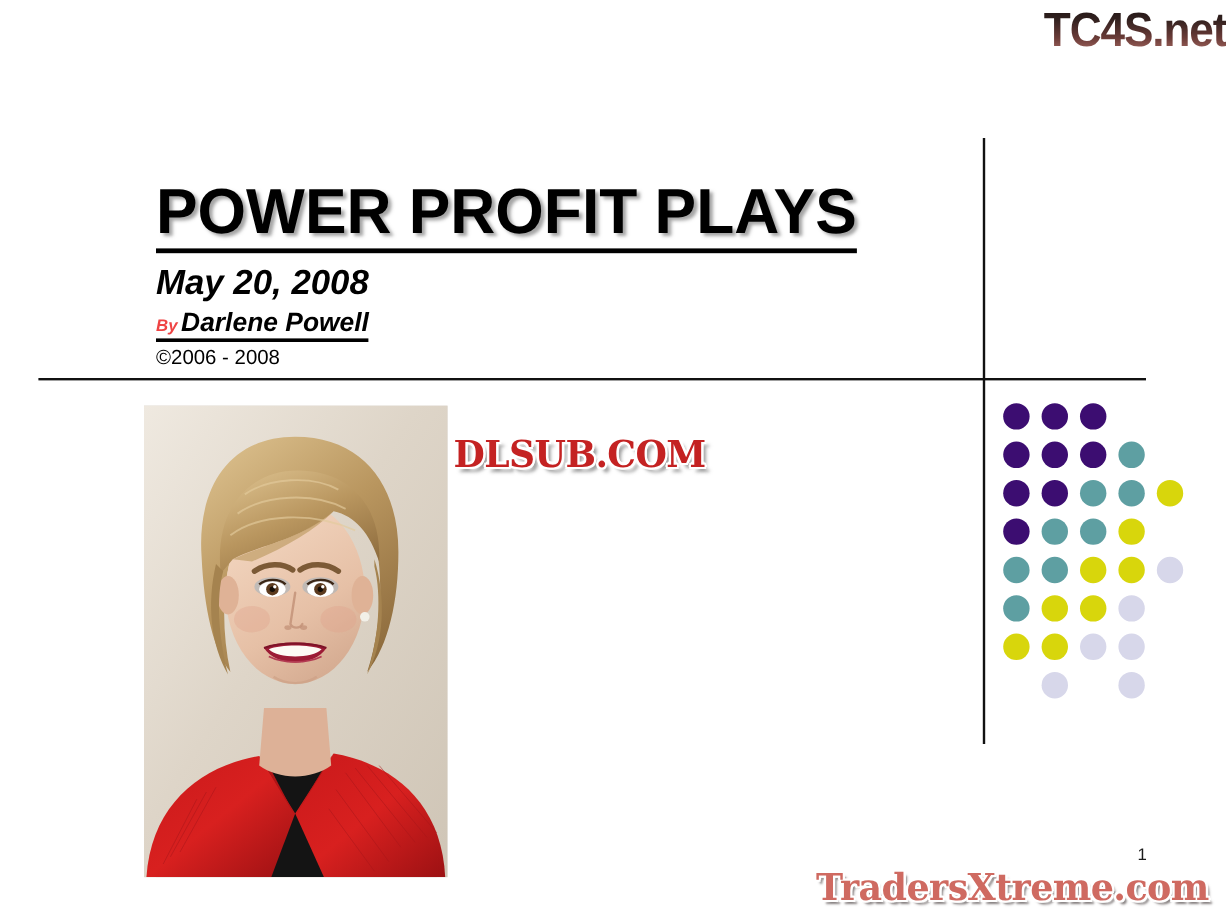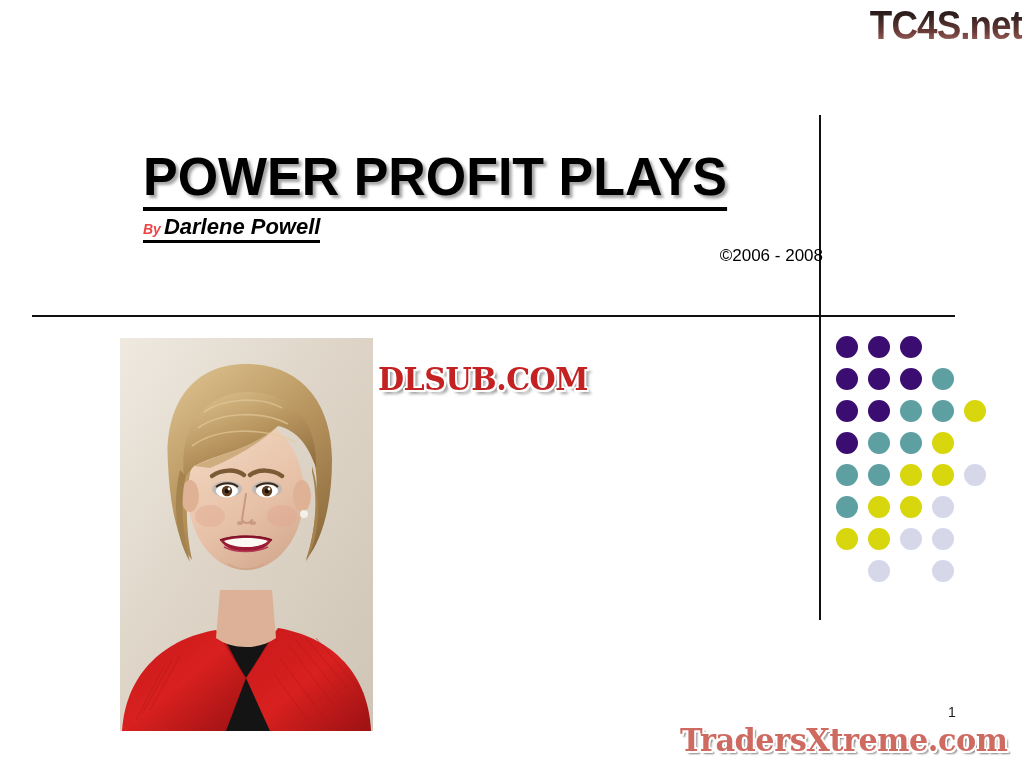--- a/index.html
+++ b/index.html
@@ -55,21 +55,21 @@
     left: 819px;
     top: 115px;
     width: 0;
     height: 505px;
     border-left: 2px solid #111111;
   }
 
   
   #title-block {
     position: absolute;
-    left: 143px;
+    left: 130px;
     top: 148px;
     width: 680px;
   }
   #slide-title {
     font-family: "Liberation Sans", sans-serif;
     font-weight: bold;
     font-size: 53px;
     line-height: 58px;
     letter-spacing: 0px;
     color: #000000;
@@ -119,21 +119,20 @@
     text-align: right;
   }
   #copyright {
     margin-top: 3px;
     font-family: "Liberation Sans", sans-serif;
     font-weight: normal;
     font-size: 17px;
     line-height: 20px;
     color: #000000;
     white-space: nowrap;
-    text-align: right;
   }
 
   
   #portrait {
     position: absolute;
     left: 120px;
     top: 338px;
     width: 253px;
     height: 393px;
     overflow: hidden;
@@ -222,20 +221,21 @@
 
 <div id="slide">
 
   <div id="tc4s-logo">TC4S.net</div>
 
   <div id="vline"></div>
   <div id="hline"></div>
 
   <div id="title-block">
     <div id="slide-title">POWER PROFIT PLAYS</div>
+    <div id="slide-date">May 20, 2008</div>
     <div id="byline">
       <span id="byline-prefix">By</span><span id="byline-author">Darlene Powell</span>
     </div>
     <div id="copyright">©2006 - 2008</div>
   </div>
 
   <div id="portrait">
     <svg viewBox="0 0 253 393" xmlns="http://www.w3.org/2000/svg" aria-hidden="true">
       <defs>
         <linearGradient id="bgGrad" x1="0" y1="0" x2="1" y2="1">

